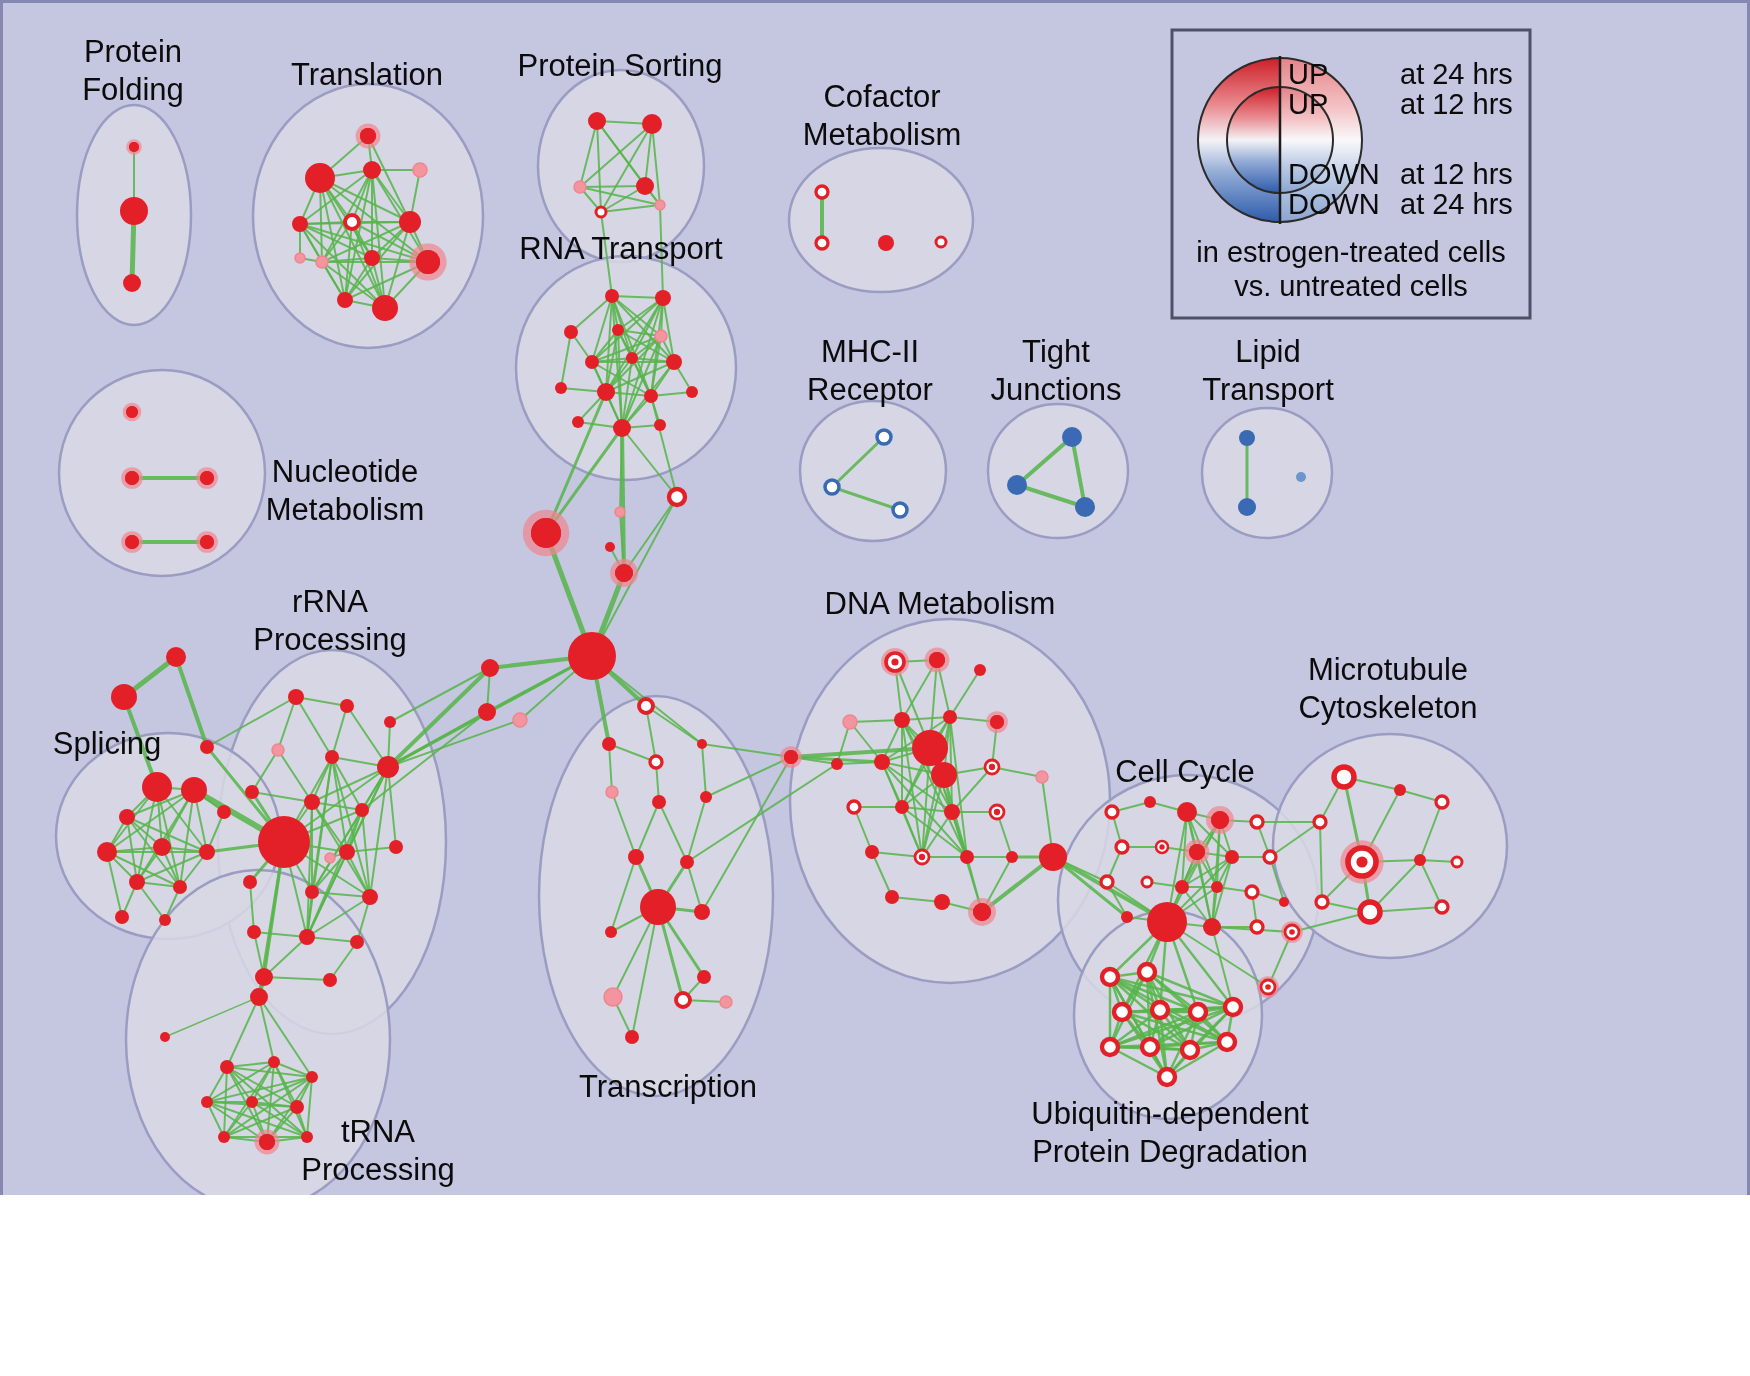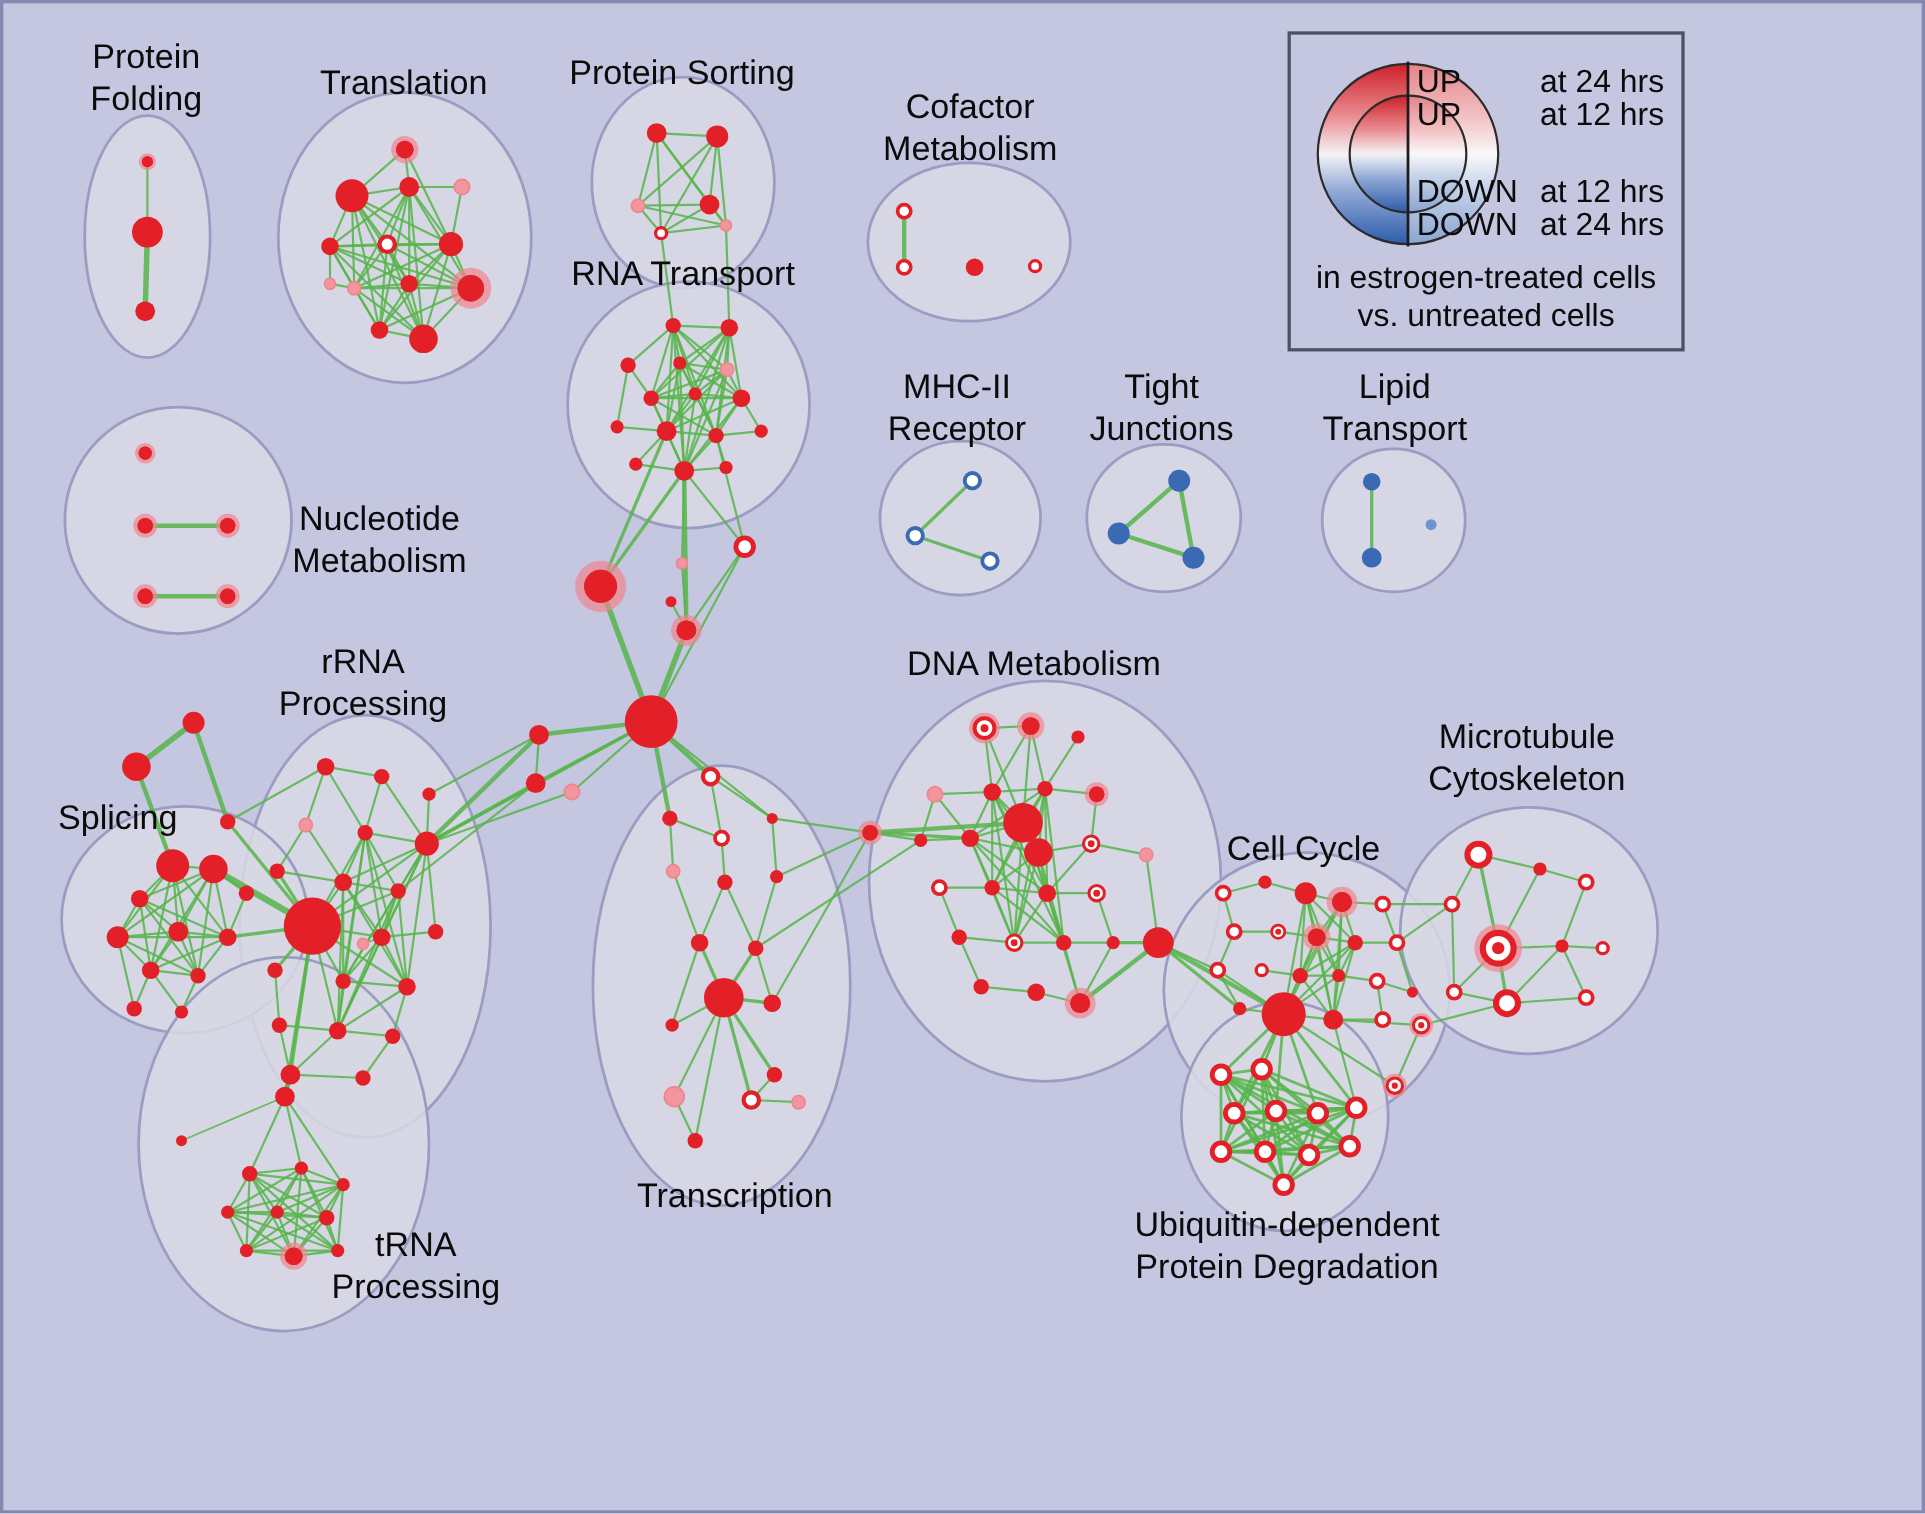--- a/index.html
+++ b/index.html
@@ -1,16 +1,16 @@
 <!DOCTYPE html>
 <html><head>
 <meta charset="utf-8">
 <style>
   html,body{margin:0;padding:0;background:#ffffff;}
-  #figure{position:relative;width:1750px;height:1376px;}
+  #figure{position:relative;width:1750px;height:1195px;}
   svg{display:block;}
   svg text{font-family:"Liberation Sans","DejaVu Sans",sans-serif;}
   .clabel{font-size:31px;fill:#0b0b0b;}
   .legend-word{font-size:29px;fill:#0b0b0b;}
   .legend-time{font-size:29px;fill:#0b0b0b;}
   .legend-caption{font-size:29px;fill:#0b0b0b;}
 </style>
 </head>
 <body>
 

